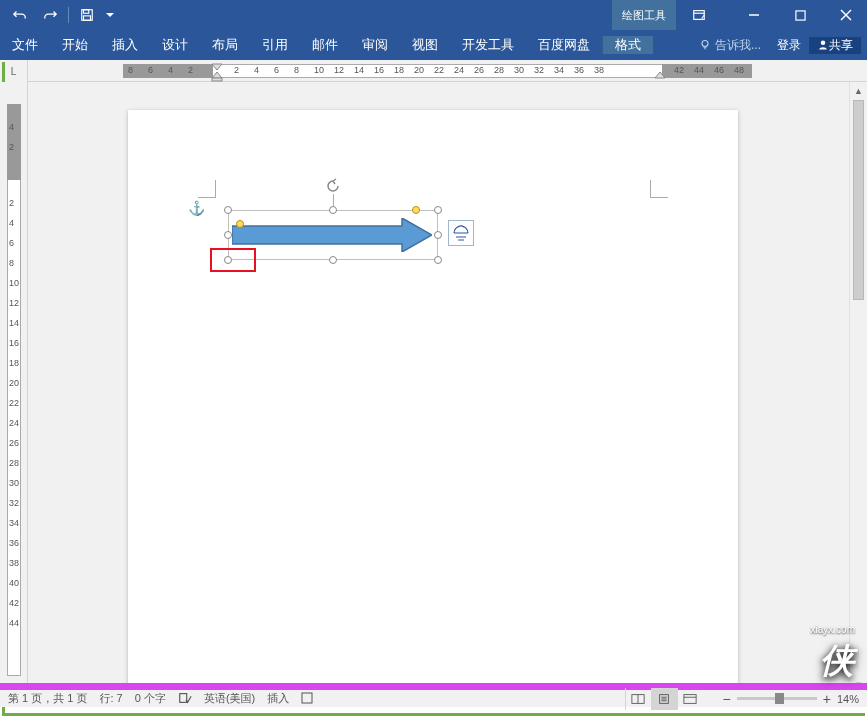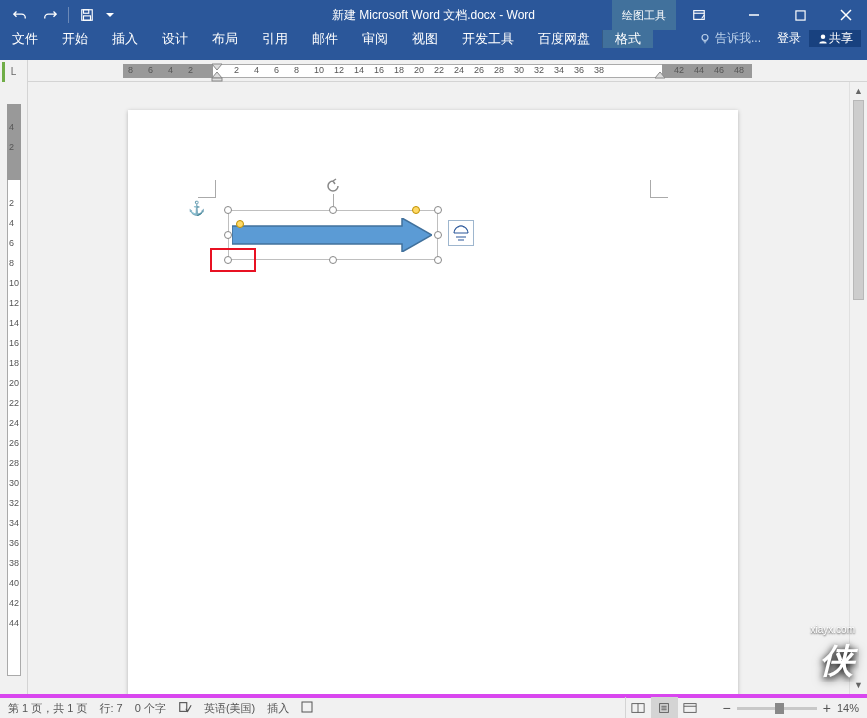--- a/index.html
+++ b/index.html
@@ -9,21 +9,21 @@
 .qat { display: flex; align-items: center; gap: 2px; padding-left: 6px; }
 .qat-btn { width: 28px; height: 26px; display: flex; align-items: center; justify-content: center; color: #fff; cursor: pointer; }
 .qat-sep { width: 1px; height: 16px; background: rgba(255,255,255,.3); margin: 0 2px; }
 .title-center { position: absolute; left: 0; right: 0; text-align: center; pointer-events: none; }
 .title-center span { color: #fff; }
 .contextual-tab { position: absolute; left: 612px; top: 0; height: 30px; padding: 0 10px; background: #41719c; display: flex; align-items: center; font-size: 11px; }
 .win-controls { position: absolute; right: 0; top: 0; display: flex; }
 .win-controls .wbtn { width: 42px; height: 30px; display: flex; align-items: center; justify-content: center; color: #fff; cursor: pointer; margin-left:4px;}
 .ribbon-collapse { width: 36px; height: 30px; display:flex; align-items:center; justify-content:center; position:absolute; right:150px; top:0;}
 
-.ribbon-tabs { height: 30px; background: #2b579a; display: flex; align-items: flex-start; color: #fff; font-size: 13px; }
+.ribbon-tabs { height: 30px; background: #2b579a; display: flex; align-items: center; color: #fff; font-size: 13px; }
 .ribbon-tabs .tab { padding: 0 12px; display: flex; align-items: center; cursor: pointer; }
 .ribbon-tabs .tab.contextual { background: #41719c; margin-left: 0; border-left:1px solid #355a86;}
 .ribbon-tabs .right-tools { margin-left: auto; display:flex; align-items:center; padding-right:6px; font-size:12px;}
 .tell-me { color: #bcd1ea; padding:0 8px; display:flex; align-items:center; gap:4px;}
 .account { padding:0 8px; }
 .share { background:#18417f; height:100%; display:flex; align-items:center; padding:0 8px; }
 
 .ruler-area { height: 22px; background: #f1f1f1; border-bottom: 1px solid #d4d4d4; display:flex; }
 .ruler-corner { width: 28px; height:22px; display:flex; align-items:center; justify-content:center; font-size:10px; color:#666; background:#f1f1f1; border-right:1px solid #d4d4d4;}
 .ruler-h { flex:1; position:relative; background:#f1f1f1; font-size:9px; color:#777; }
@@ -56,21 +56,21 @@
 .rotate-handle{position:absolute;left:calc(50% - 8px);top:-32px;width:16px;height:16px;color:#888;}
 .rotate-stem{position:absolute;left:50%;top:-16px;width:1px;height:12px;background:#aaa;}
 
 .arrow-shape { position:absolute; left:4px; top:8px; }
 .layout-opts { position:absolute; left:320px; top:110px; width:26px; height:26px; border:1px solid #9eb6ce; background:#fff; display:flex; align-items:center; justify-content:center;}
 .layout-opts svg{color:#2b579a;}
 
 .annotation-box { position:absolute; left:82px; top:138px; width:46px; height:24px; border:2px solid #e81123; }
 .annotation-text { position:absolute; left:18px; top:175px; font-size:28px; color:#e81123; font-family:"SimSun","Microsoft YaHei"; letter-spacing:2px;}
 
-.status-bar { position:absolute; bottom:0; left:0; right:0; height:24px; background:#f1f1f1; border-top:4px solid #d946ef; display:flex; align-items:center; font-size:11px; color:#555; padding:0 8px; gap:12px;}
+.status-bar { position:absolute; bottom:11px; left:0; right:0; height:24px; background:#f1f1f1; border-top:7px solid #d946ef; display:flex; align-items:center; font-size:11px; color:#555; padding:0 8px; gap:12px;}
 .status-bar .spacer { flex:1; }
 .view-btns { display:flex; gap:0;}
 .view-btns .vbtn { width:26px; height:22px; display:flex; align-items:center; justify-content:center; border-left:1px solid #d4d4d4; cursor:pointer;}
 .view-btns .vbtn.active { background:#d4d4d4;}
 .zoom { display:flex; align-items:center; gap:6px; padding-left:8px;}
 .zoom-track { width:80px; height:3px; background:#c8c8c8; position:relative;}
 .zoom-thumb { position:absolute; left:38px; top:-4px; width:9px; height:11px; background:#888;}
 
 .scrollbar-v { position:absolute; right:0; top:82px; bottom:24px; width:18px; background:#f1f1f1; border-left:1px solid #e0e0e0;}
 .scrollbar-v .sb-btn{height:18px;display:flex;align-items:center;justify-content:center;color:#666;font-size:9px;}
@@ -103,23 +103,20 @@
           <rect x="2" y="2" width="12" height="12"></rect>
           <rect x="4" y="2" width="6" height="4"></rect>
           <rect x="4" y="9" width="8" height="5"></rect>
         </svg>
       </div>
     <div class="qat-btn" style="width:14px">
         <svg width="8" height="8" viewBox="0 0 8 8" fill="currentColor">
           <path d="M0 2 L8 2 L4 6 Z"></path>
         </svg>
       </div>
-  </div>
-  <div class="title-center">
-    <span>新建 Microsoft Word 文档.docx</span><span> - </span><span>Word</span>
   </div>
   <div class="contextual-tab">
       <span>绘图工具</span>
     </div>
   <div class="ribbon-collapse">
       <svg width="14" height="14" viewBox="0 0 16 16" fill="none" stroke="#fff" stroke-width="1.3">
         <rect x="2" y="3" width="12" height="10"></rect>
         <path d="M2 6 H14"></path>
         <path d="M11 12 L14 8"></path>
       </svg>

